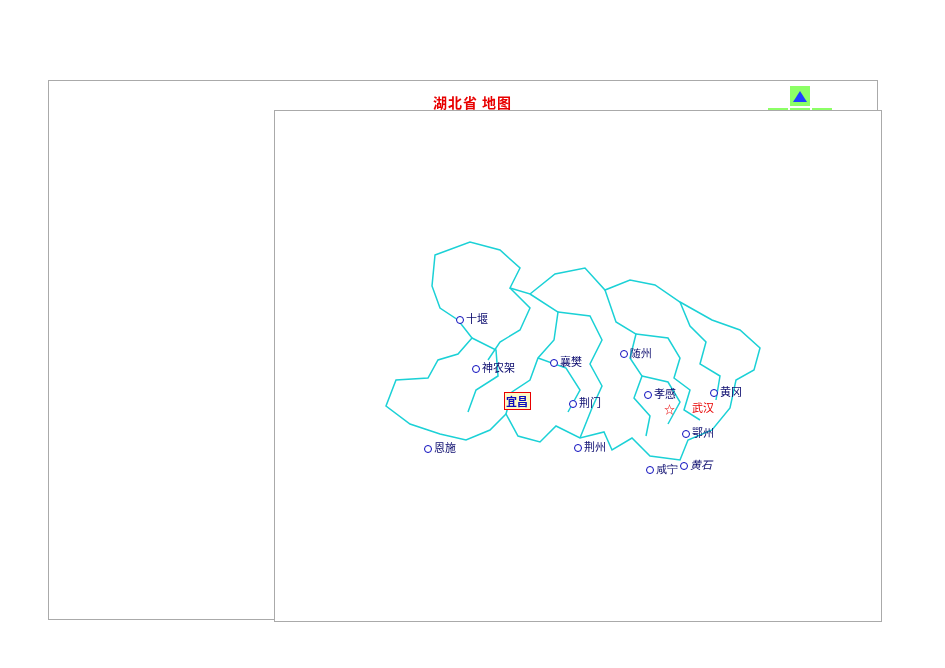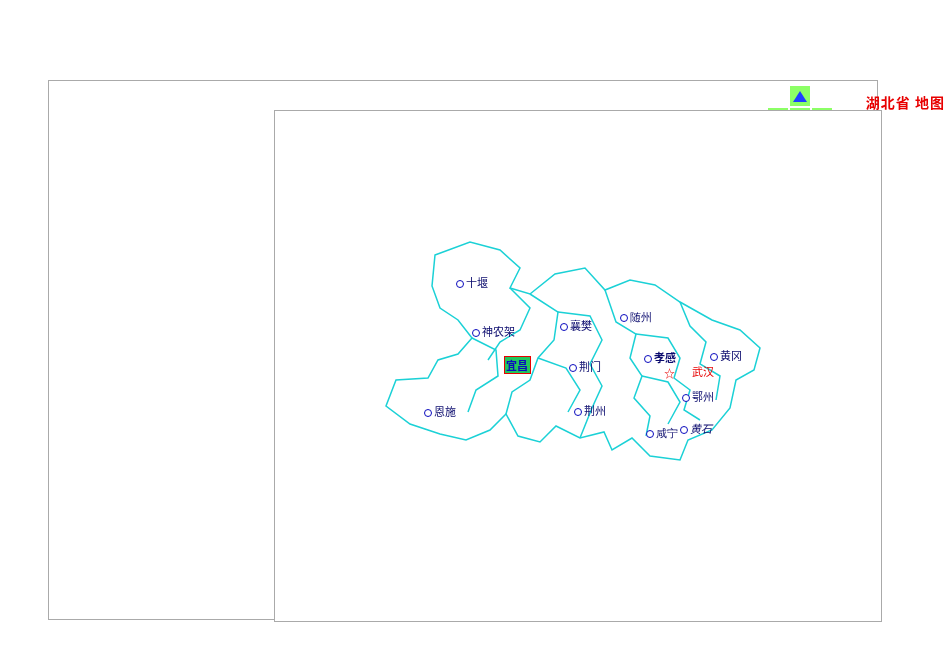--- a/index.html
+++ b/index.html
@@ -29,21 +29,21 @@
     height: 512px;
     border: 1px solid #aaa;
     box-sizing: border-box;
     background: #fff;
   }
   .title {
     position: absolute;
     left: 0;
     top: 92px;
     width: 945px;
-    text-align: right;
+    text-align: center;
     font-size: 14px;
     font-weight: bold;
     color: #e80000;
     letter-spacing: 1px;
   }
   
   .nav-pad {
     position: absolute;
     left: 768px;
     top: 86px;
@@ -100,20 +100,21 @@
     stroke: #1bd1d6;
     stroke-width: 1.5;
   }
   
   .city {
     position: absolute;
     font-size: 11px;
     color: #0b0b6e;
     white-space: nowrap;
     pointer-events: none;
+    margin-top: 36px;
   }
   .city .marker {
     display: inline-block;
     width: 6px;
     height: 6px;
     border: 1px solid #0b0bbe;
     border-radius: 50%;
     margin-right: 2px;
     vertical-align: middle;
     background: #fff;
@@ -121,21 +122,21 @@
   .city .star {
     color: #e80000;
     font-size: 11px;
     margin-right: 1px;
     display: inline-block;
     vertical-align: middle;
   }
   .city.capital .name { color: #e80000; padding-left: 16px; }
   .city.highlight {
     border: 1px solid #e80000;
-    background: #22c55e;
+    background: #fef9c3;
     padding: 0 2px 0 1px;
     color: #0b0bbe;
     font-weight: bold;
   }
 </style>
 </head>
 <body>
 
 <div class="outer-frame"></div>
 
@@ -181,25 +182,25 @@
     <path class="region-path" d="M256 104 L288 108 L300 128 L294 148 L310 160 L304 180 L320 190"></path>
     <path class="region-path" d="M300 72 L310 96 L326 112 L320 134 L340 146 L336 170"></path>
     <path class="region-path" d="M92 108 L116 120 L118 146 L96 160 L88 182"></path>
     <path class="region-path" d="M158 128 L186 138 L200 160 L188 182"></path>
     <path class="region-path" d="M262 146 L288 152 L300 172 L288 194"></path>
   </svg>
 
   <div id="cities">
       <div class="city" style="left: 76px; top: 44px;"><span class="marker"></span><span class="name">十堰</span></div>
       <div class="city" style="left: 92px; top: 93px;"><span class="marker"></span><span class="name">神农架</span></div>
-      <div class="city" style="left: 180px; top: 87px;"><span class="marker"></span><span class="name">襄樊</span></div>
+      <div class="city" style="left: 170px; top: 87px;"><span class="marker"></span><span class="name">襄樊</span></div>
       <div class="city" style="left: 240px; top: 80px; font-family: Liberation Mono, monospace;"><span class="marker"></span><span class="name">随州</span></div>
       <div class="city highlight" style="left: 124px; top: 126px;"><span class="name">宜昌</span></div>
       <div class="city" style="left: 189px; top: 128px;"><span class="marker"></span><span class="name">荆门</span></div>
-      <div class="city" style="left: 264px; top: 119px; font-weight: bold;"><span class="marker"></span><span class="name">孝感</span></div>
+      <div class="city" style="left: 264px; top: 119px;"><span class="marker"></span><span class="name">孝感</span></div>
       <div class="city" style="left: 330px; top: 117px;"><span class="marker"></span><span class="name">黄冈</span></div>
       <div class="city capital" style="left: 284px; top: 133px;"><span class="star">☆</span><span class="name">武汉</span></div>
       <div class="city" style="left: 44px; top: 173px;"><span class="marker"></span><span class="name">恩施</span></div>
       <div class="city" style="left: 194px; top: 172px;"><span class="marker"></span><span class="name">荆州</span></div>
       <div class="city" style="left: 302px; top: 158px;"><span class="marker"></span><span class="name">鄂州</span></div>
       <div class="city" style="left: 300px; top: 190px; font-style: italic;"><span class="marker"></span><span class="name">黄石</span></div>
       <div class="city" style="left: 266px; top: 196px; font-family: Liberation Mono, monospace;"><span class="marker"></span><span class="name">咸宁</span></div>
     </div>
 </div>
 

